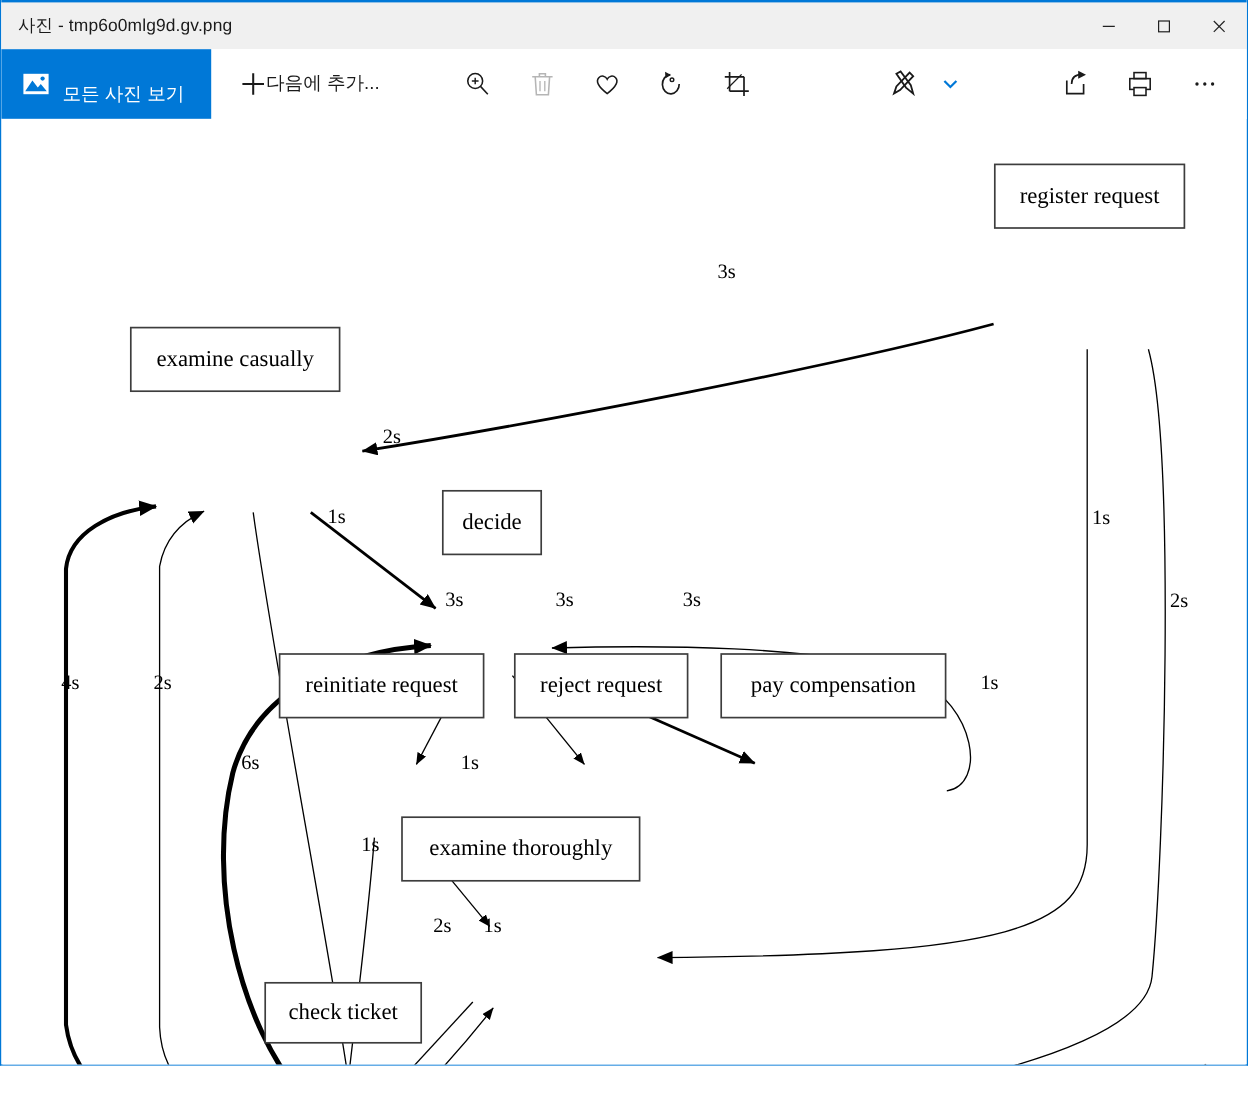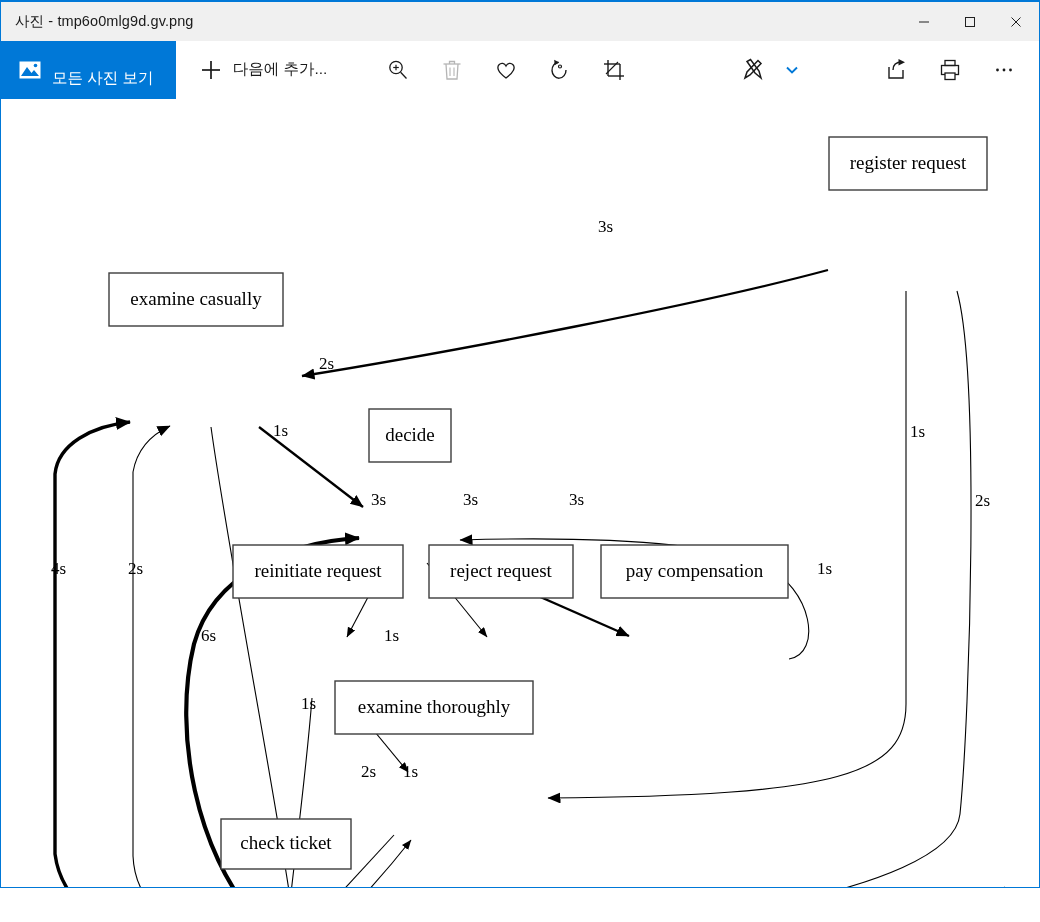--- a/index.html
+++ b/index.html
@@ -59,21 +59,21 @@
     color: #ffffff;
     display: flex;
     align-items: center;
     gap: 11px;
     padding: 0 22px 0 18px;
     font-size: 15.5px;
     white-space: nowrap;
   }
   #allphotos .label { font-size: 15.5px; margin-top: 17px; }
   #addto {
-    display: flex; align-items: center; gap: 11px;
+    display: flex; align-items: center; 
     padding: 0 16px 0 24px;
     height: 58px;
     color: #1a1a1a;
     font-size: 15.5px;
     white-space: nowrap;
   }
   .tbtn {
     width: 54px; height: 58px;
     display: flex; align-items: center; justify-content: center;
     color: #1a1a1a;

